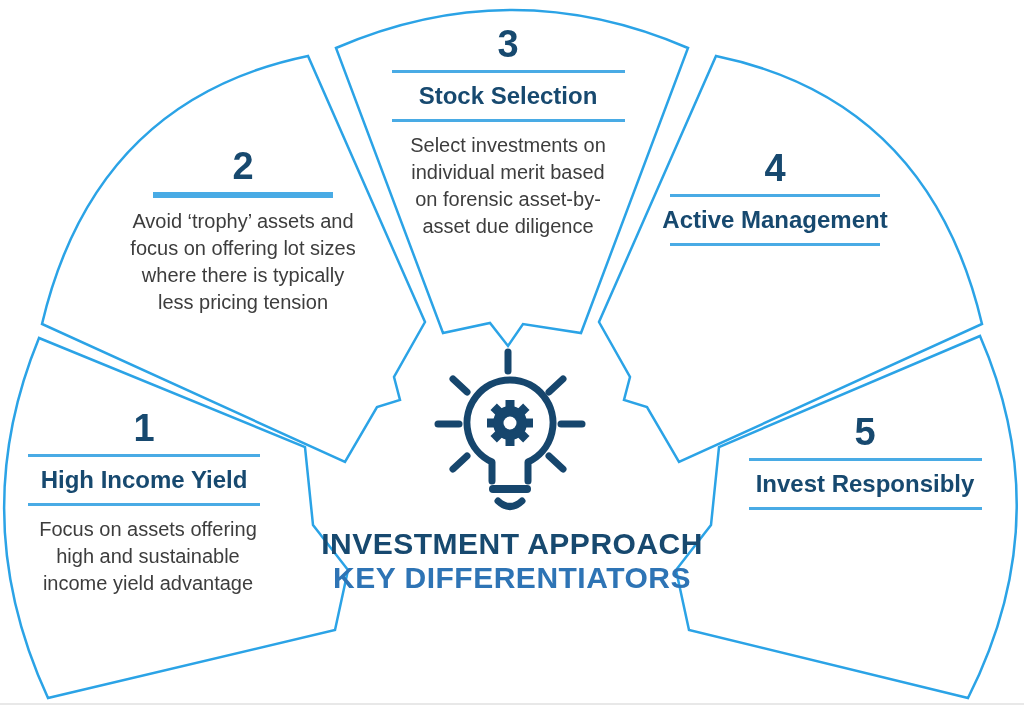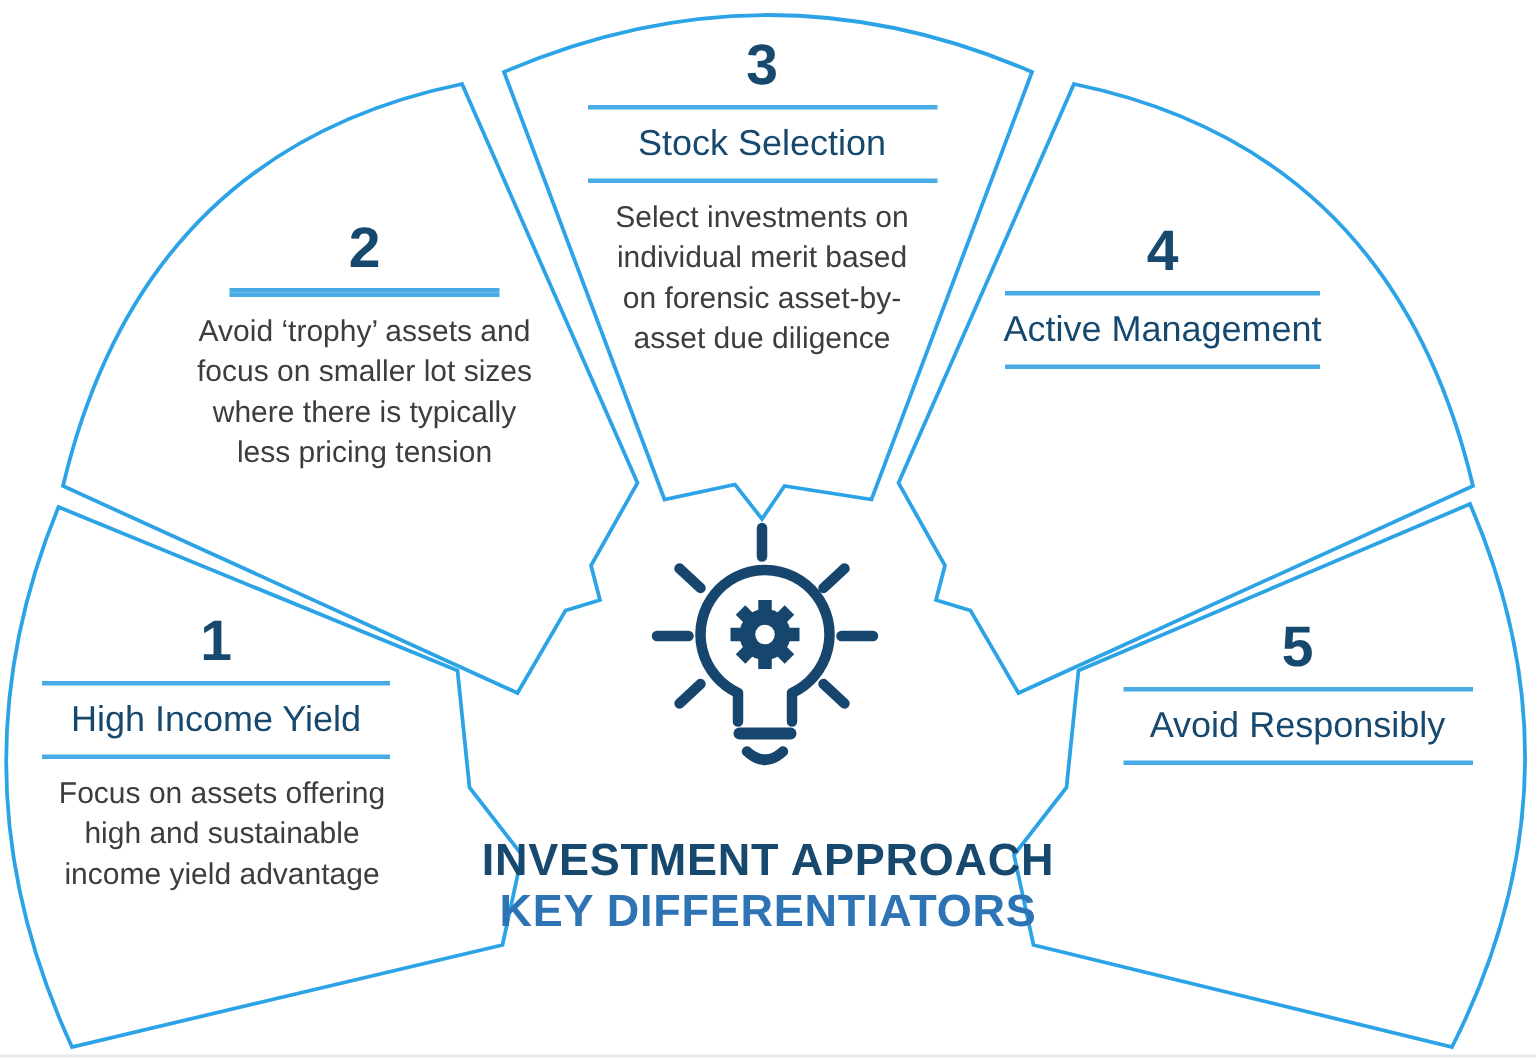--- a/index.html
+++ b/index.html
@@ -8,35 +8,35 @@
     background:#ffffff;font-family:"Liberation Sans", sans-serif;
   }
   #fan-svg{position:absolute;left:0;top:0;width:1024px;height:709px;}
   .seg-path{fill:#ffffff;stroke:#2ba3e6;stroke-width:2.5;stroke-linejoin:miter;}
   .bulb-stroke{fill:none;stroke:#16466d;stroke-width:7;stroke-linecap:round;stroke-linejoin:round;}
   .ray{fill:none;stroke:#16466d;stroke-width:7;stroke-linecap:round;}
   .tooth{fill:none;stroke:#16466d;stroke-width:9;stroke-linecap:butt;}
   .seg{position:absolute;text-align:center;}
   .num{font-size:38px;line-height:40px;font-weight:bold;color:#17496f;margin-bottom:6px;}
   .rule{height:3px;background:#49abe5;margin:0 auto;}
-  .ttl{font-size:24px;line-height:30px;font-weight:normal;color:#17496f;margin:8px 0;}
+  .ttl{font-size:24px;line-height:30px;font-weight:bold;color:#17496f;margin:8px 0;}
   .bdy{font-size:20px;line-height:27px;color:#3d3d3d;white-space:pre-line;margin-top:10px;}
   #seg1{left:28px;top:408px;width:232px;}
   #seg1 .rule{width:232px;}
   #seg1 .bdy{text-align:center;padding-left:8px;}
   #seg2{left:118px;top:146px;width:250px;}
   #seg2 .rule{width:180px;}
   #seg3{left:378px;top:24px;width:260px;}
   #seg3 .rule{width:233px;}
   #seg4{left:650px;top:148px;width:250px;}
   #seg4 .rule{width:210px;}
   #seg5{left:742px;top:412px;width:246px;}
   #seg5 .rule{width:233px;}
   #seg5 .bdy{text-align:right;padding-right:6px;}
-  #center-title{position:absolute;left:312px;top:557px;width:400px;text-align:center;}
+  #center-title{position:absolute;left:312px;top:527px;width:400px;text-align:center;}
   #center-title .line1{font-size:30px;line-height:34px;font-weight:bold;color:#17496f;letter-spacing:0.5px;}
   #center-title .line2{font-size:30px;line-height:34px;font-weight:bold;color:#2e74b5;letter-spacing:0.5px;}
   #bottom-line{position:absolute;left:0;top:703px;width:1024px;height:2px;background:#e8e8e8;}
 </style>
 </head>
 <body>
 
 <div id="stage">
 
   <svg id="fan-svg" viewBox="0 0 1024 709">
@@ -85,21 +85,21 @@
     <div class="bdy">Focus on assets offering
 high and sustainable
 income yield advantage</div>
   </div>
 
   <div class="seg" id="seg2">
     <div class="num">2</div>
     <div class="rule"></div>
     <div class="rule"></div>
     <div class="bdy">Avoid ‘trophy’ assets and
-focus on smaller lot sizes
+focus on offering lot sizes
 where there is typically
 less pricing tension</div>
   </div>
 
   <div class="seg" id="seg3">
     <div class="num">3</div>
     <div class="rule"></div>
     <div class="ttl">Stock Selection</div>
     <div class="rule"></div>
     <div class="bdy">Select investments on
@@ -111,21 +111,21 @@
   <div class="seg" id="seg4">
     <div class="num">4</div>
     <div class="rule"></div>
     <div class="ttl">Active Management</div>
     <div class="rule"></div>
   </div>
 
   <div class="seg" id="seg5">
     <div class="num">5</div>
     <div class="rule"></div>
-    <div class="ttl">Avoid Responsibly</div>
+    <div class="ttl">Invest Responsibly</div>
     <div class="rule"></div>
   </div>
 
   <div id="center-title">
     <div class="line1">INVESTMENT APPROACH</div>
     <div class="line2">KEY DIFFERENTIATORS</div>
   </div>
 
   <div id="bottom-line"></div>
 </div>

